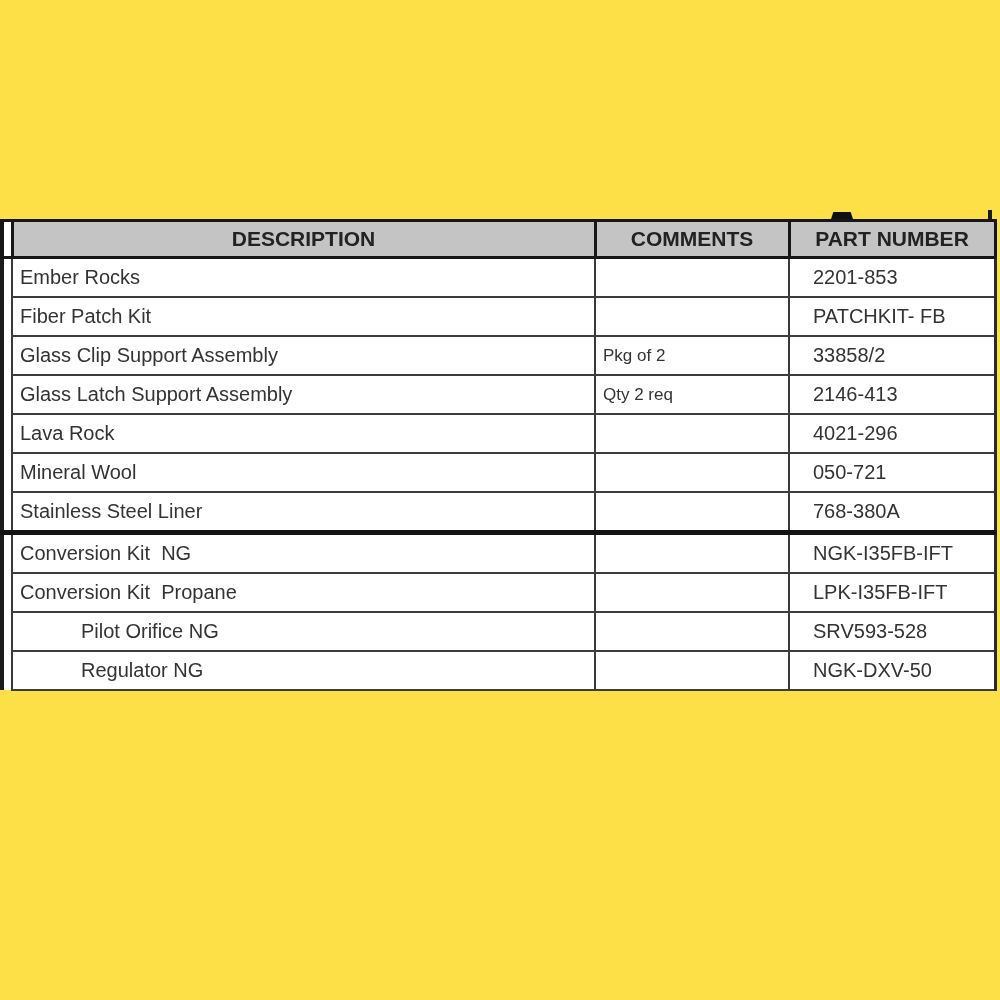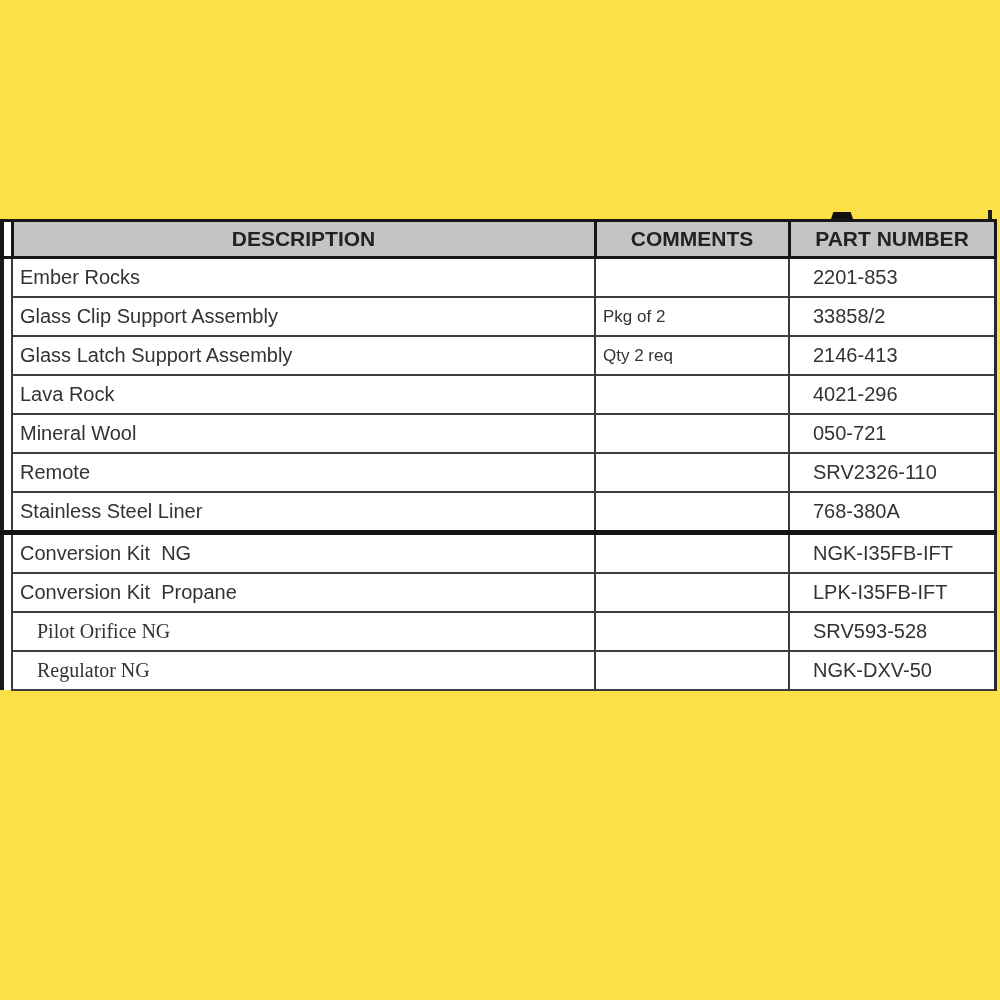--- a/index.html
+++ b/index.html
@@ -83,21 +83,21 @@
     border-top: none;
     border-bottom: none;
     border-left: 4px solid #1c1c1c;
     border-right: 2px solid #3a3a3a;
   }
   tbody td.part  { border-right: 3px solid #2a2a2a; }
   tbody td.desc {
     font-size: 20px;
     padding-left: 7px;
   }
-  tbody td.desc.indent { padding-left: 24px; font-family: Liberation Serif, serif; }
+  tbody td.desc.indent { padding-left: 68px; }
   tbody td.comments {
     font-size: 17px;
     padding-left: 7px;
   }
   tbody td.part {
     font-size: 20px;
     padding-left: 23px;
   }
   
   tbody tr.section-start td { border-top: 5px solid #141414; }
@@ -128,20 +128,26 @@
     </thead>
     <tbody>
         <tr>
           <td class="gutter"></td>
           <td class="desc">Ember Rocks</td>
           <td class="comments"></td>
           <td class="part">2201-853</td>
         </tr>
         <tr>
           <td class="gutter"></td>
+          <td class="desc">Fiber Patch Kit</td>
+          <td class="comments"></td>
+          <td class="part">PATCHKIT- FB</td>
+        </tr>
+        <tr>
+          <td class="gutter"></td>
           <td class="desc">Glass Clip Support Assembly</td>
           <td class="comments">Pkg of 2</td>
           <td class="part">33858/2</td>
         </tr>
         <tr>
           <td class="gutter"></td>
           <td class="desc">Glass Latch Support Assembly</td>
           <td class="comments">Qty 2 req</td>
           <td class="part">2146-413</td>
         </tr>
@@ -152,26 +158,20 @@
           <td class="part">4021-296</td>
         </tr>
         <tr>
           <td class="gutter"></td>
           <td class="desc">Mineral Wool</td>
           <td class="comments"></td>
           <td class="part">050-721</td>
         </tr>
         <tr>
           <td class="gutter"></td>
-          <td class="desc">Remote</td>
-          <td class="comments"></td>
-          <td class="part">SRV2326-110</td>
-        </tr>
-        <tr>
-          <td class="gutter"></td>
           <td class="desc">Stainless Steel Liner</td>
           <td class="comments"></td>
           <td class="part">768-380A</td>
         </tr>
         <tr class="section-start">
           <td class="gutter"></td>
           <td class="desc">Conversion Kit  NG</td>
           <td class="comments"></td>
           <td class="part">NGK-I35FB-IFT</td>
         </tr>

